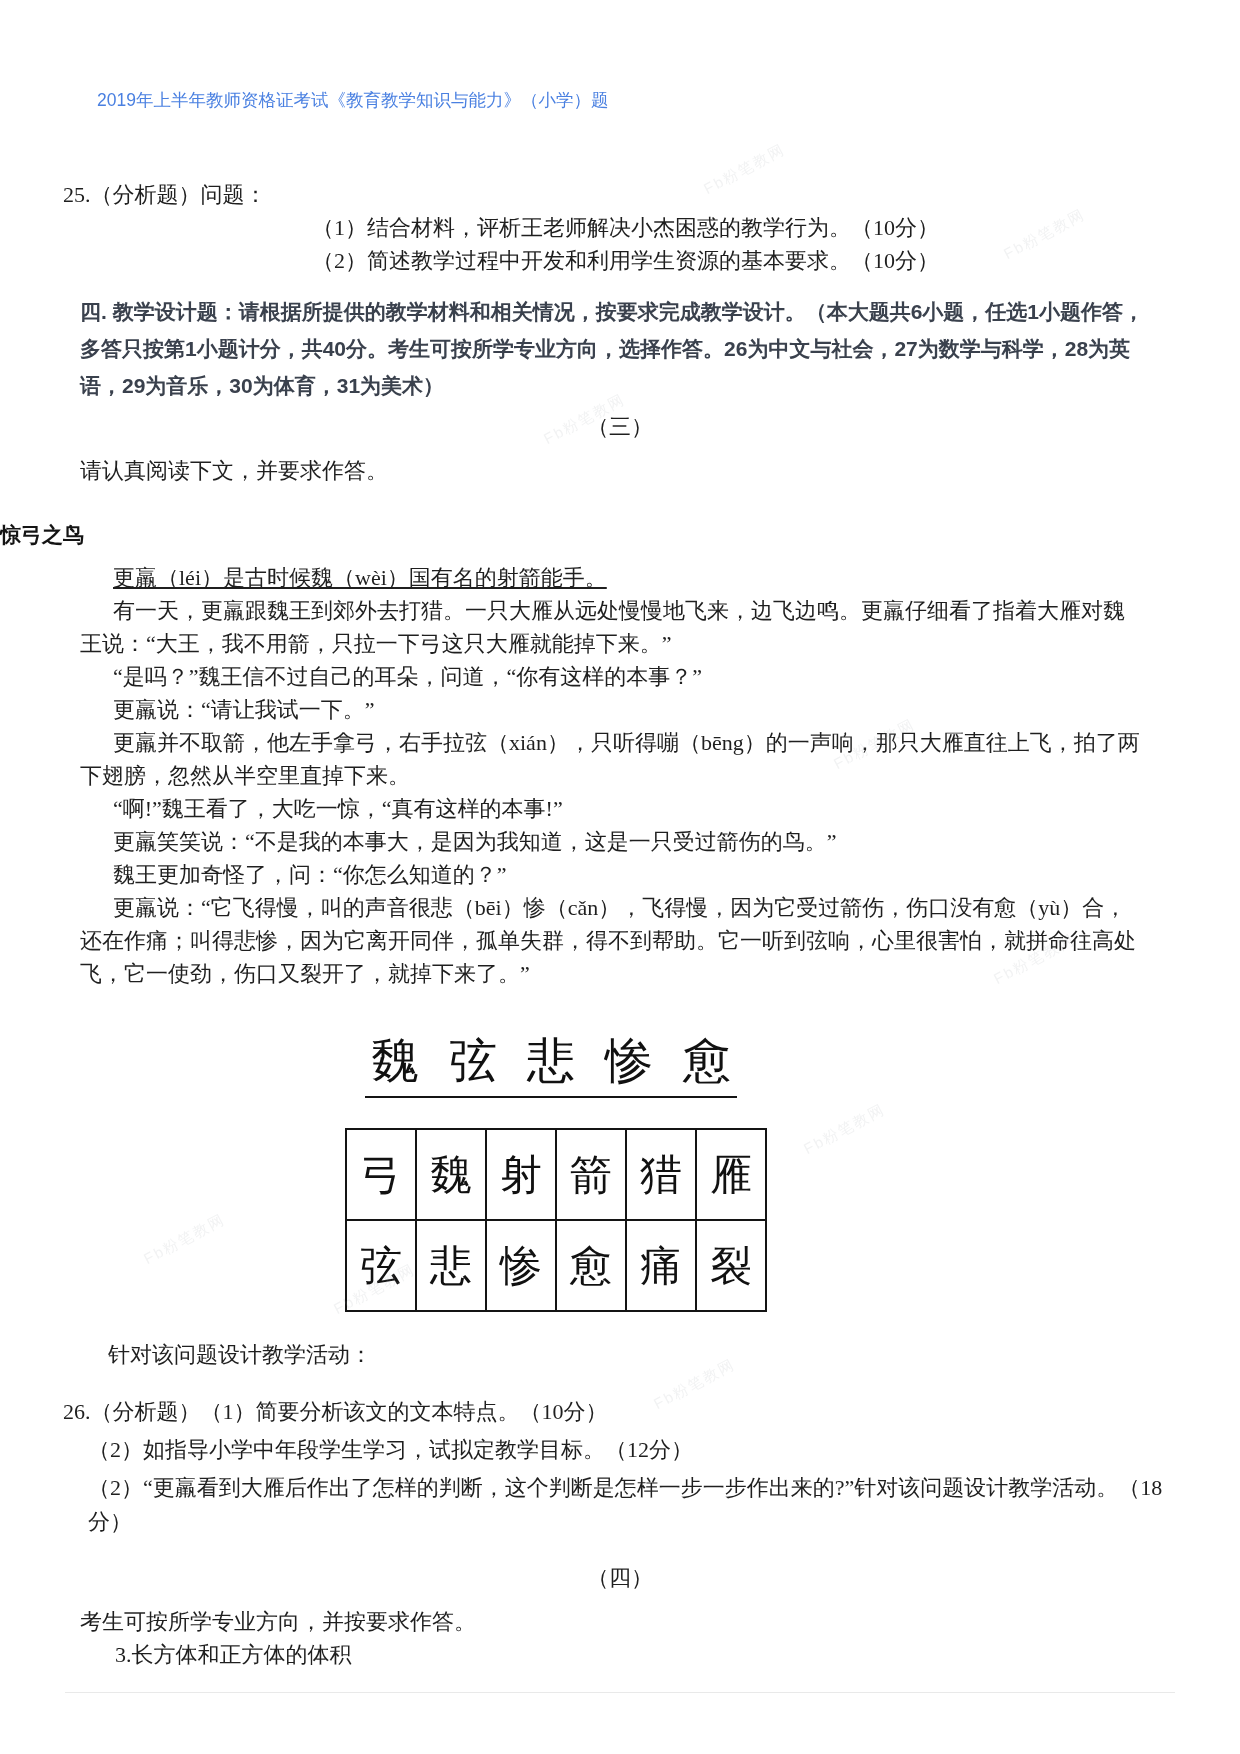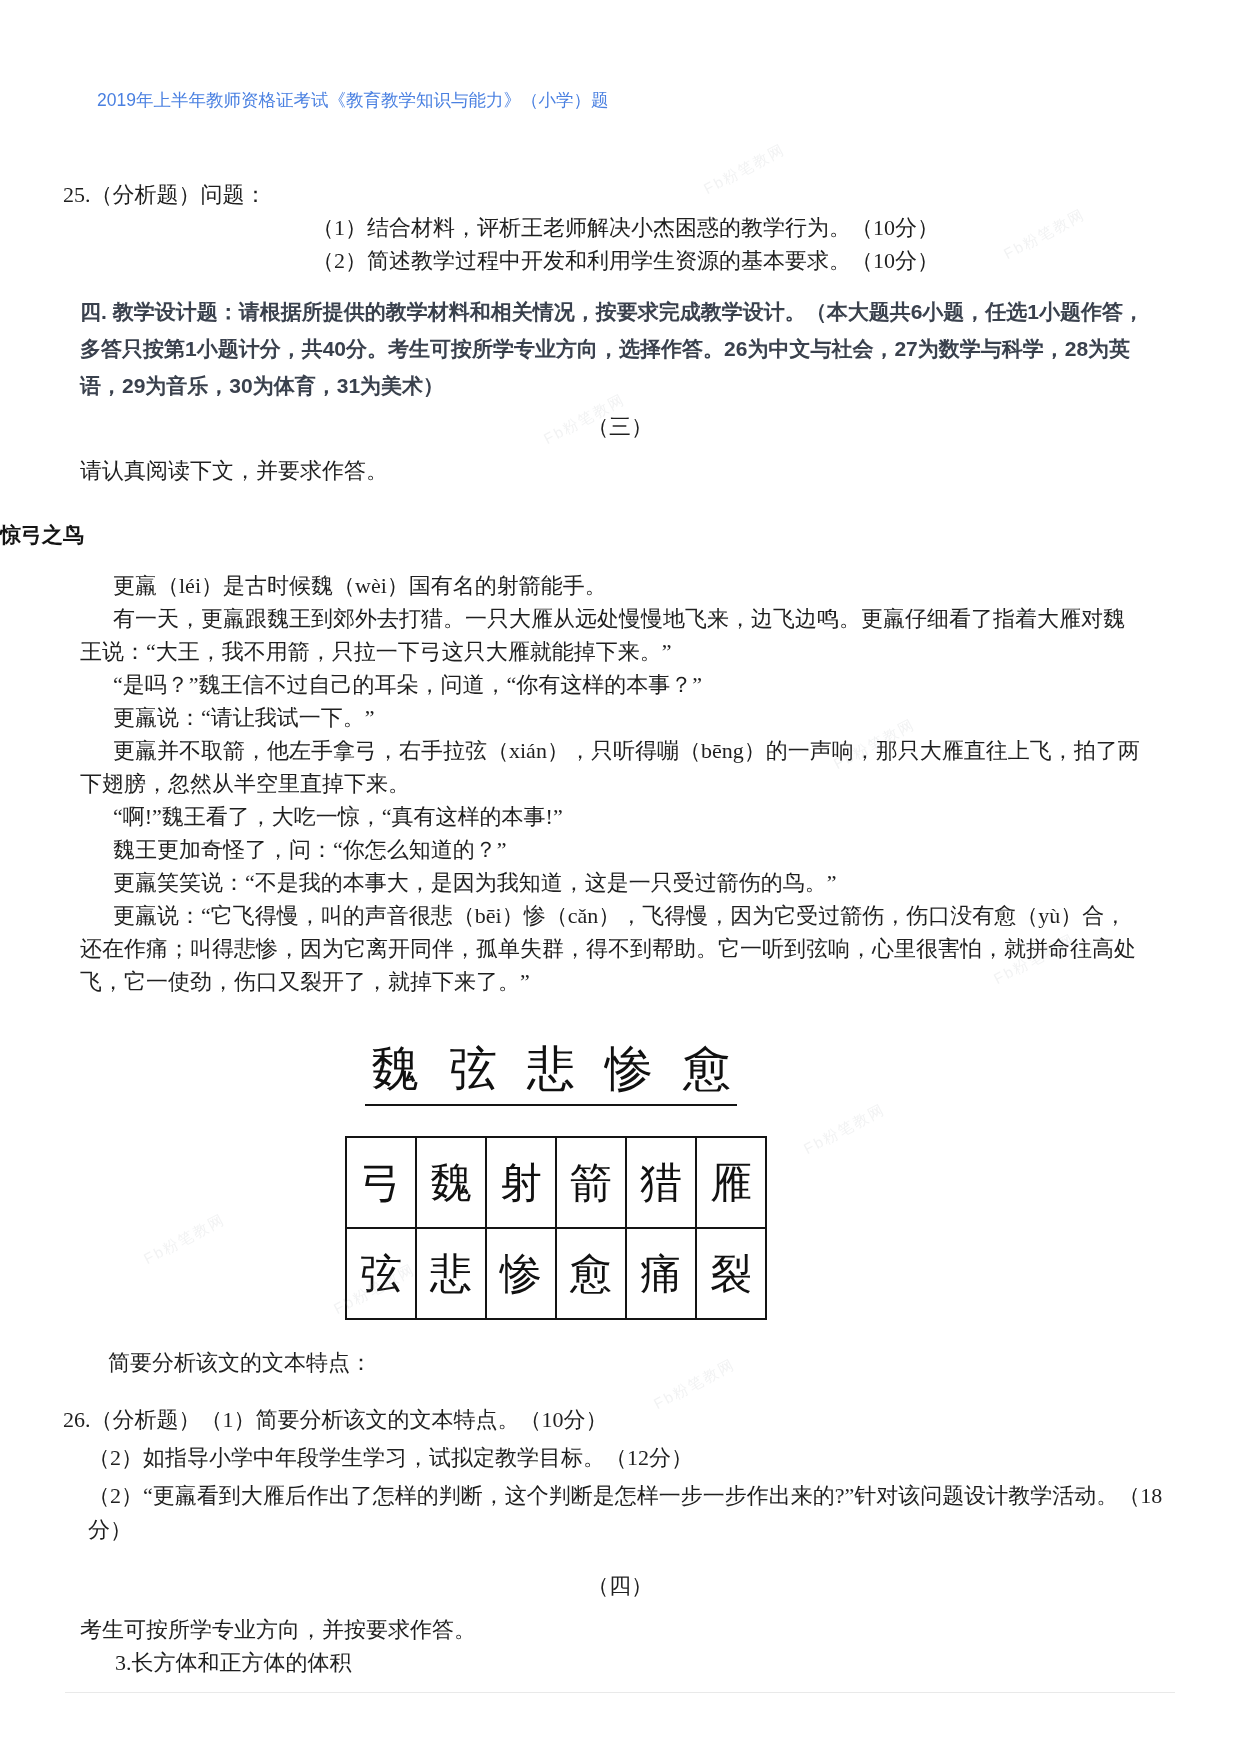--- a/index.html
+++ b/index.html
@@ -57,21 +57,21 @@
     line-height:28px;
     color:#141414;
   }
   .para{
     margin:0 0 0 80px;
     width:1060px;
     font-size:22px;
     line-height:33px;
     text-indent:33px;
   }
-  .para.first{margin-top:20px;}
+  .para.first{margin-top:12px;text-decoration:underline;}
   .bigchars{
     margin:42px 0 0 0;
     display:flex;
     justify-content:center;
     gap:30px;
     width:1102px;           
     font-size:48px;
     line-height:58px;
     color:#111;
   }
@@ -133,22 +133,22 @@
   <p class="intro">请认真阅读下文，并要求作答。</p>
 
   <p class="passage-title">惊弓之鸟</p>
 
   <p class="para first">更羸（léi）是古时候魏（wèi）国有名的射箭能手。</p>
   <p class="para">有一天，更羸跟魏王到郊外去打猎。一只大雁从远处慢慢地飞来，边飞边鸣。更羸仔细看了指着大雁对魏王说：“大王，我不用箭，只拉一下弓这只大雁就能掉下来。”</p>
   <p class="para">“是吗？”魏王信不过自己的耳朵，问道，“你有这样的本事？”</p>
   <p class="para">更羸说：“请让我试一下。”</p>
   <p class="para">更羸并不取箭，他左手拿弓，右手拉弦（xián），只听得嘣（bēng）的一声响，那只大雁直往上飞，拍了两下翅膀，忽然从半空里直掉下来。</p>
   <p class="para">“啊!”魏王看了，大吃一惊，“真有这样的本事!”</p>
+  <p class="para">更羸笑笑说：“不是我的本事大，是因为我知道，这是一只受过箭伤的鸟。”</p>
   <p class="para">魏王更加奇怪了，问：“你怎么知道的？”</p>
-  <p class="para">更羸笑笑说：“不是我的本事大，是因为我知道，这是一只受过箭伤的鸟。”</p>
   <p class="para">更羸说：“它飞得慢，叫的声音很悲（bēi）惨（cǎn），飞得慢，因为它受过箭伤，伤口没有愈（yù）合，还在作痛；叫得悲惨，因为它离开同伴，孤单失群，得不到帮助。它一听到弦响，心里很害怕，就拼命往高处飞，它一使劲，伤口又裂开了，就掉下来了。”</p>
 
   <div class="bigchars">
     <span>魏</span>
     <span>弦</span>
     <span>悲</span>
     <span>惨</span>
     <span>愈</span>
   </div>
   <div class="char-underline"></div>
@@ -167,21 +167,21 @@
         <td>弦</td>
         <td>悲</td>
         <td>惨</td>
         <td>愈</td>
         <td>痛</td>
         <td>裂</td>
       </tr>
     </tbody>
   </table>
 
-  <p class="task-intro">简要分析该文的文本特点：</p>
+  <p class="task-intro">针对该问题设计教学活动：</p>
 
   <p class="q26-stem">26.（分析题）（1）简要分析该文的文本特点。（10分）</p>
   <p class="q26-item">（2）如指导小学中年段学生学习，试拟定教学目标。（12分）</p>
   <p class="q26-item">（2）“更羸看到大雁后作出了怎样的判断，这个判断是怎样一步一步作出来的?”针对该问题设计教学活动。（18分）</p>
 
   <p class="center-head part4-head">（四）</p>
   <p class="intro">考生可按所学专业方向，并按要求作答。</p>
   <p class="material-title">3.长方体和正方体的体积</p>
 
   <div class="bottom-divider"></div>

